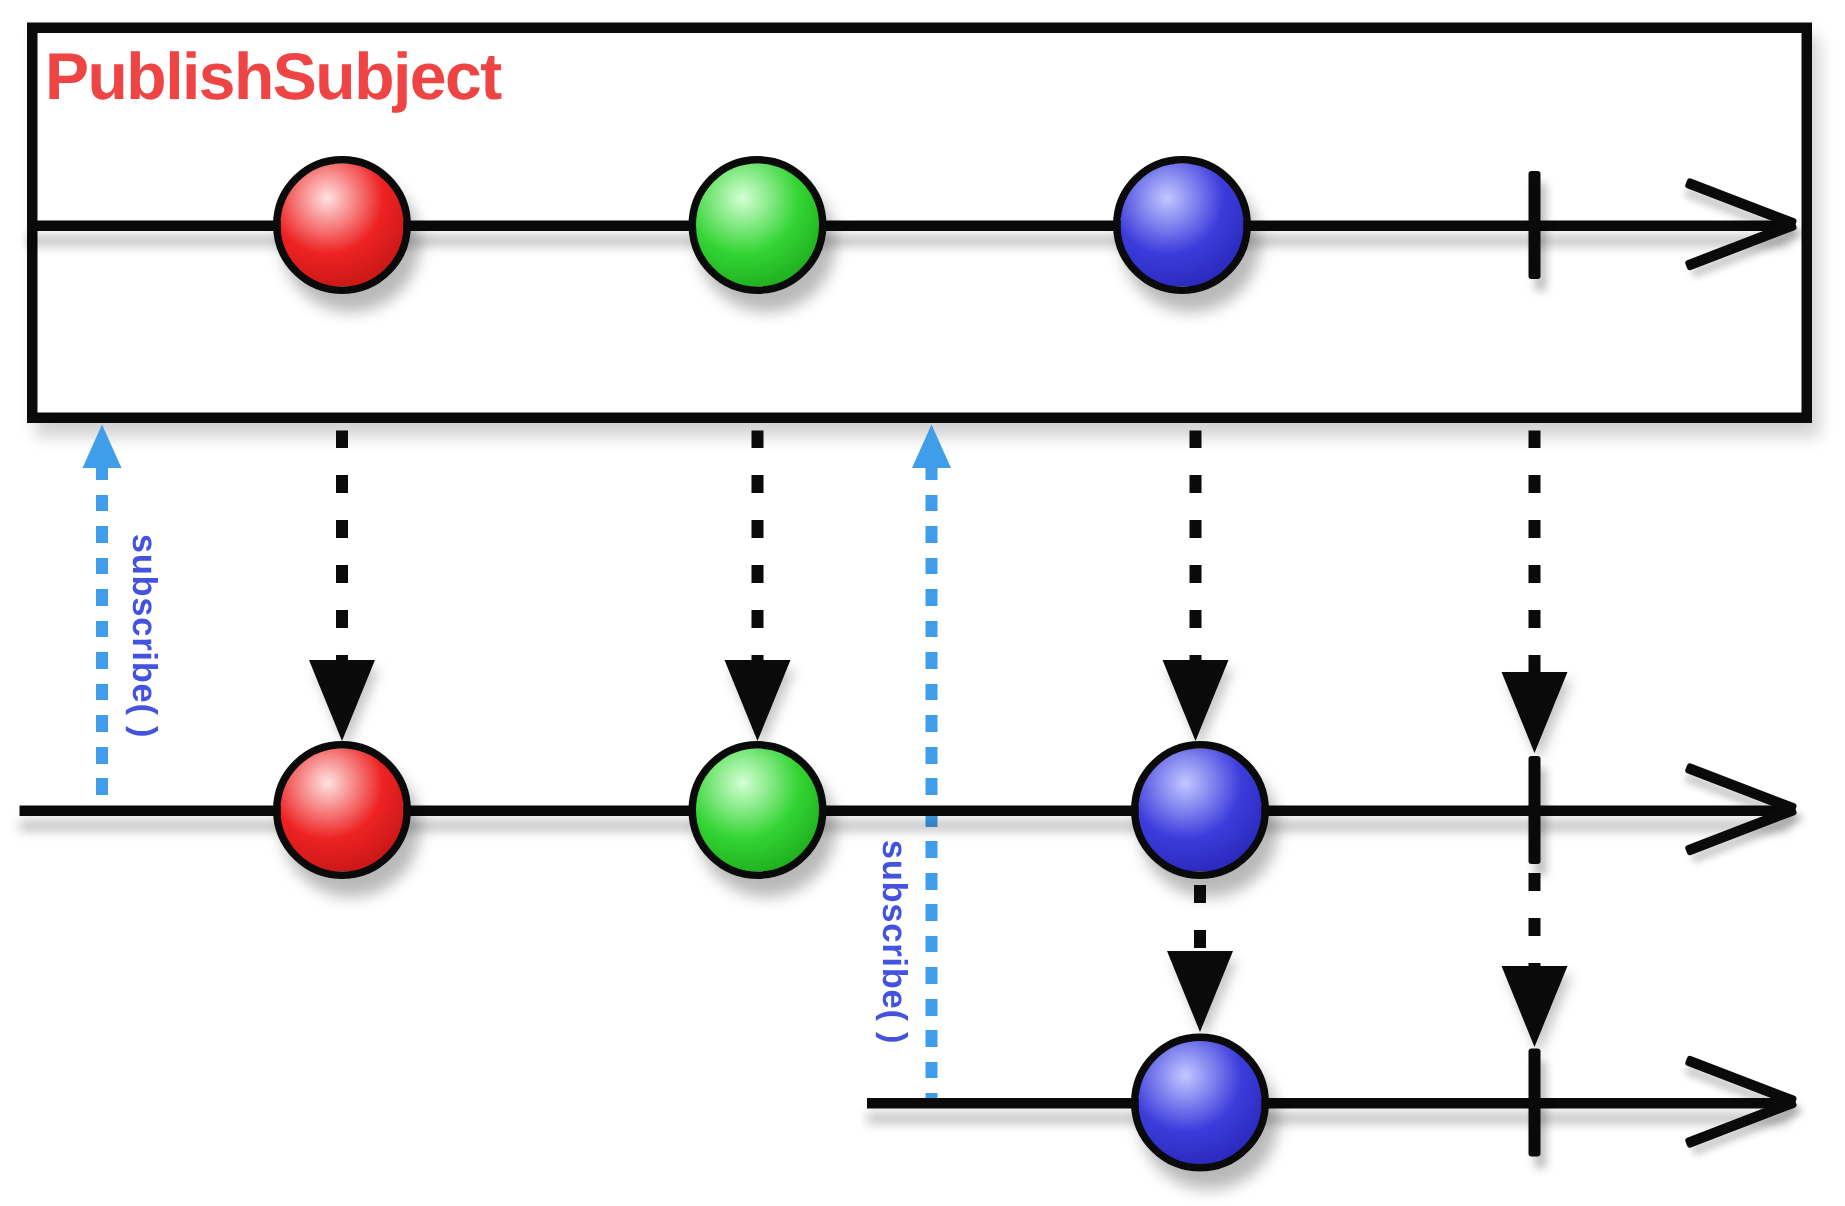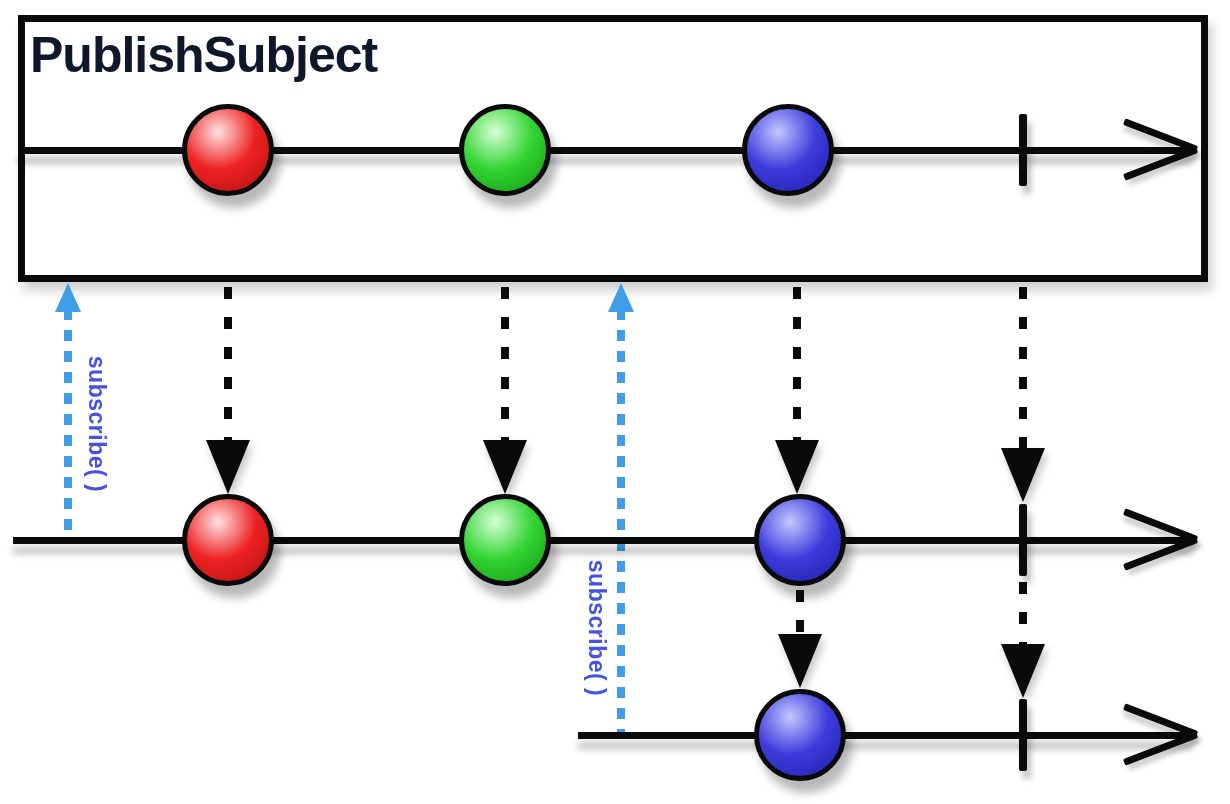--- a/index.html
+++ b/index.html
@@ -7,23 +7,23 @@
     position: relative;
     width: 1230px;
     height: 804px;
     background: #ffffff;
     overflow: hidden;
     font-family: "Liberation Sans", sans-serif;
   }
   #stage > div { position: absolute; }
   .title {
     font-weight: bold;
-    font-size: 50px;
+    font-size: 44px;
     letter-spacing: -1px;
-    color: #0f172a;
+    color: #ef4444;
     line-height: 1;
   }
   .subscribe-label {
     font-weight: bold;
     font-size: 23px;
     letter-spacing: 0.5px;
     white-space: nowrap;
     line-height: 1;
   }
 </style>

